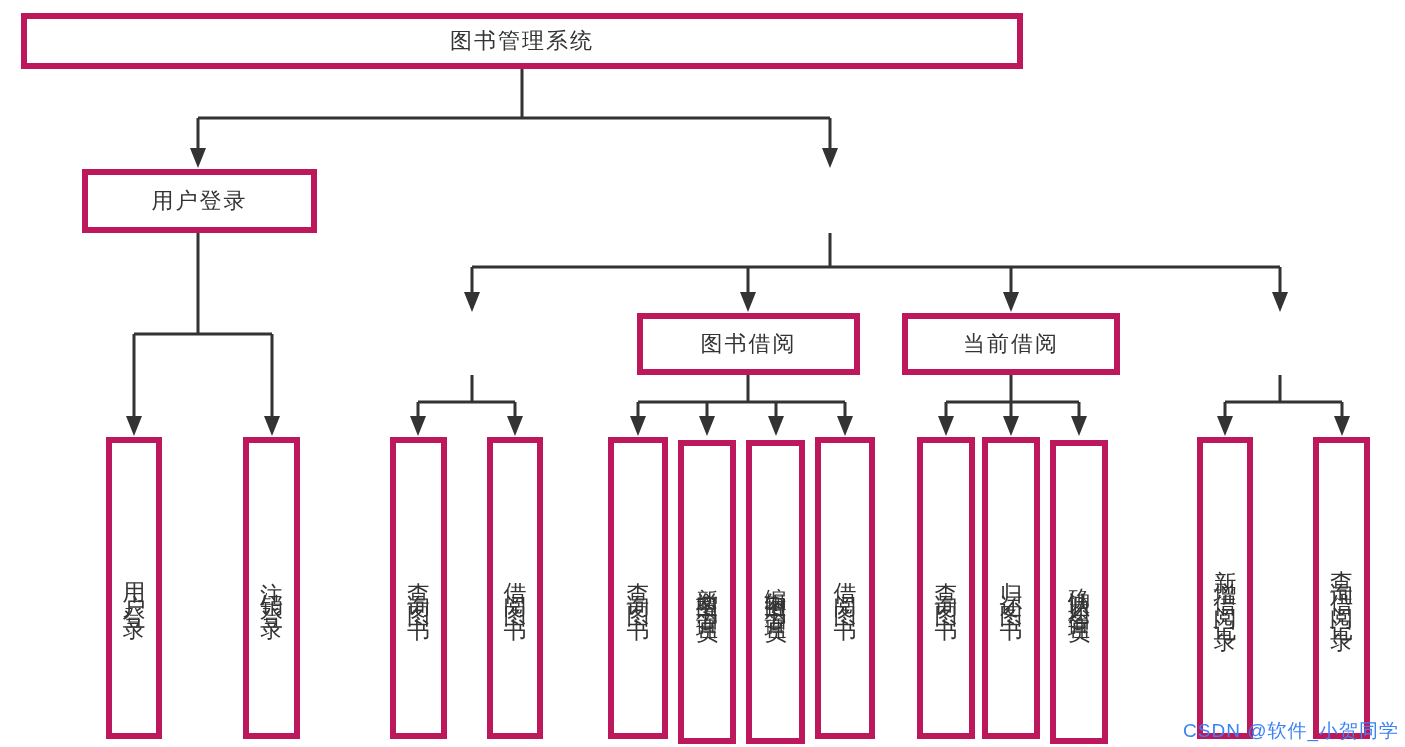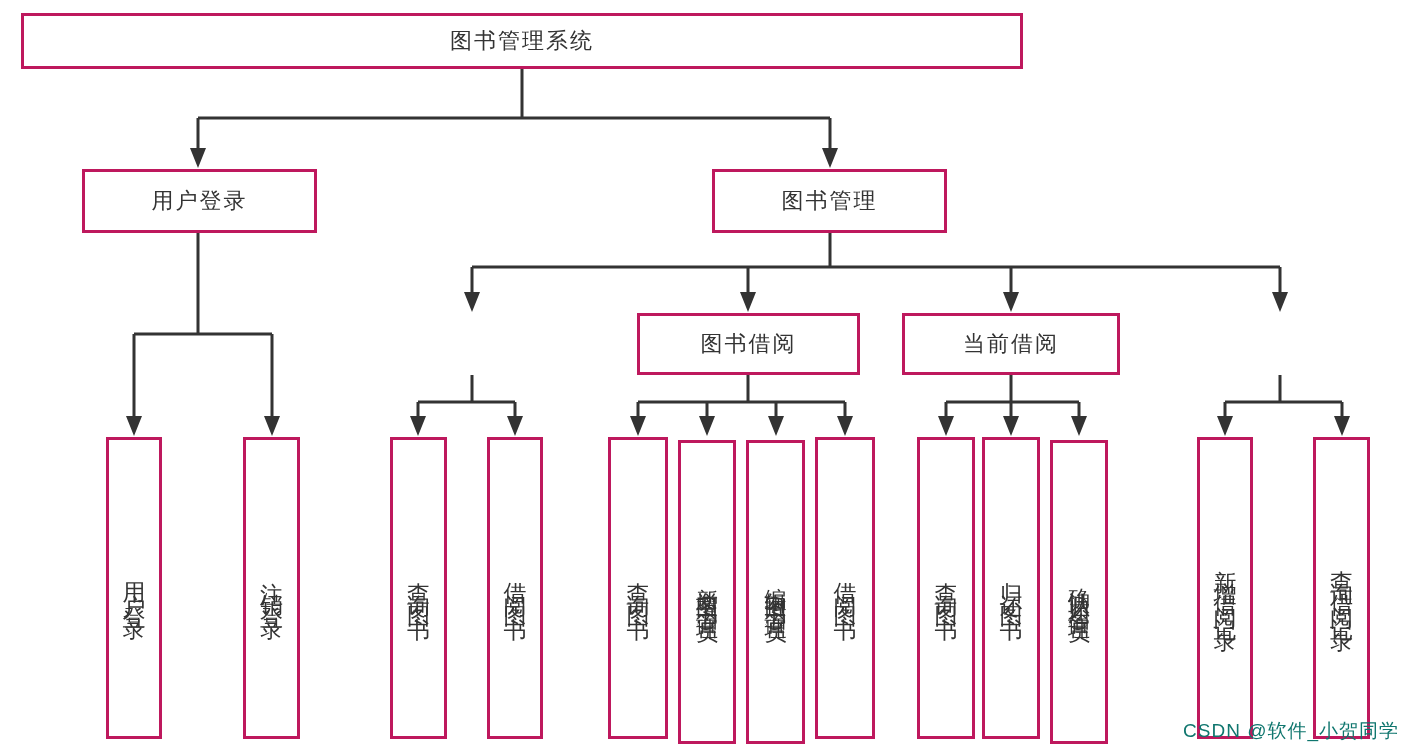--- a/index.html
+++ b/index.html
@@ -8,39 +8,39 @@
     width:1405px;height:747px;
     background:#ffffff;
     font-family:"Liberation Sans","DejaVu Sans",sans-serif;
     color:#333333;
     overflow:hidden;
   }
   #connectors{position:absolute;left:0;top:0;width:1405px;height:747px;}
   .node{
     position:absolute;
     background:#ffffff;
-    border:3px solid #be185d;
+    border:6px solid #be185d;
     box-sizing:border-box;
     display:flex;align-items:center;justify-content:center;
   }
   .hbox{font-size:22px;letter-spacing:2px;}
   .vbox span{
     writing-mode:vertical-lr;
     text-orientation:mixed;
     font-size:23px;
     letter-spacing:12px;
     line-height:1;
   }
   .vbox.tight span{font-size:22px;letter-spacing:5px;}
   #watermark{
     position:absolute;
     right:6px;bottom:3px;
     font-size:19px;
     letter-spacing:1px;
-    color:#0f766e;
+    color:#3b82f6;
     white-space:nowrap;
   }
 </style>
 </head>
 <body>
 
 <div id="canvas">
 
   <svg id="connectors" viewBox="0 0 1405 747" xmlns="http://www.w3.org/2000/svg">
     <path d="M522 69 V118 M198 118 H830 M198 118 V150 M830 118 V150
@@ -58,23 +58,20 @@
              M938 416 H954 L946 436 Z M1003 416 H1019 L1011 436 Z M1071 416 H1087 L1079 436 Z
              M1217 416 H1233 L1225 436 Z M1334 416 H1350 L1342 436 Z" fill="#333333" stroke="none"></path>
   </svg>
 
   <div class="node hbox" style="left:21px;top:13px;width:1002px;height:56px">
     <span>图书管理系统</span>
   </div>
 
   <div class="node hbox" style="left:82px;top:169px;width:235px;height:64px">
     <span>用户登录</span>
-  </div>
-  <div class="node hbox" style="left:712px;top:169px;width:235px;height:64px">
-    <span>图书管理</span>
   </div>
 
   <div class="node hbox" style="left:902px;top:313px;width:218px;height:62px">
     <span>当前借阅</span>
   </div>
   <div class="node hbox" style="left:637px;top:313px;width:223px;height:62px">
     <span>图书借阅</span>
   </div>
 
   <div class="node vbox" style="left:106px;top:437px;width:56px;height:302px">

